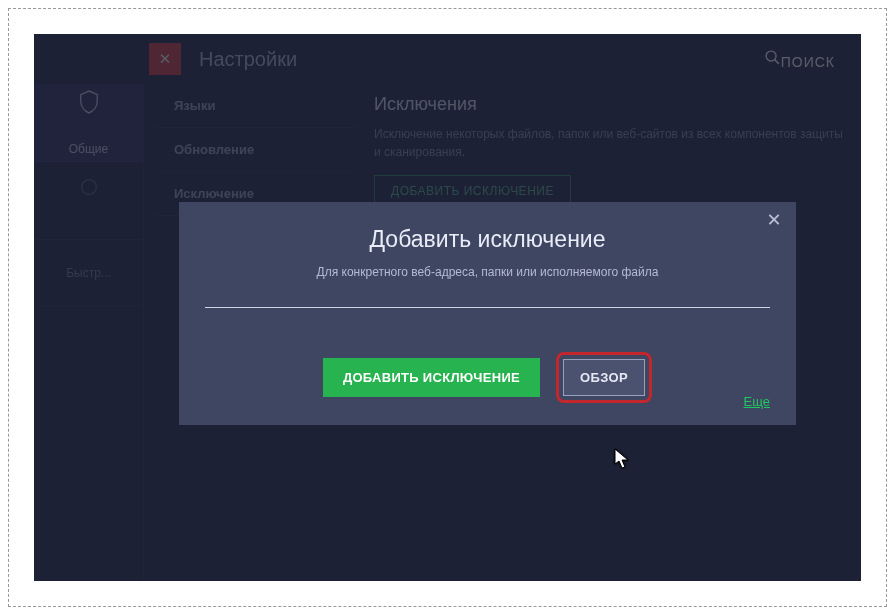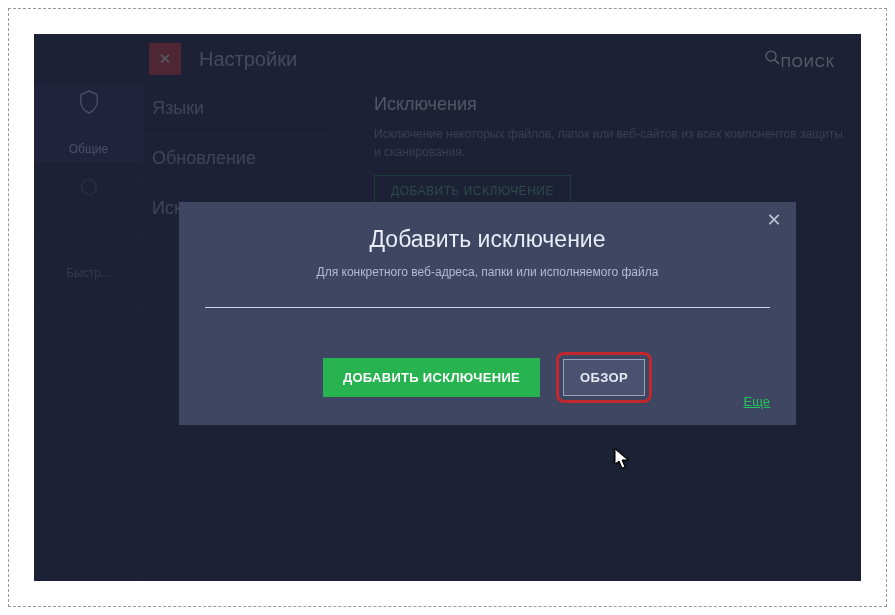--- a/index.html
+++ b/index.html
@@ -33,22 +33,23 @@
   .sb-item {
     height: 78px; display: flex; flex-direction: column; align-items: center; justify-content: center;
     gap: 24px; color: #7d84a1; font-size: 12px; border-bottom: 1px solid rgba(255,255,255,0.04);
   }
   .sb-item.active { background: #3a325e; color: #cfd4ea; }
   .sb-item svg { width: 22px; height: 26px; }
   .sb-item.quick { height: 66px; justify-content: center; font-size: 12px; }
 
   
   .secondary {
-    position: absolute; left: 100px; top: 50px; width: 200px; color: #a3a9c6;
-    font-size: 18px;
+    position: absolute; left: 122px; top: 50px; width: 200px; color: #a3a9c6;
+    font-size: 13px;
+    font-weight: bold;
   }
   .secondary .srow { padding: 14px 18px; border-bottom: 1px solid rgba(255,255,255,0.05); cursor: pointer; }
 
   
   .content {
     position: absolute; left: 340px; right: 14px; top: 60px; color: #c9cee4;
   }
   .content h2 { font-size: 18px; font-weight: 400; color: #e4e7f4; }
   .content p { margin-top: 10px; font-size: 12px; color: #8d93b1; line-height: 1.5; }
   .content .ghost-add {

